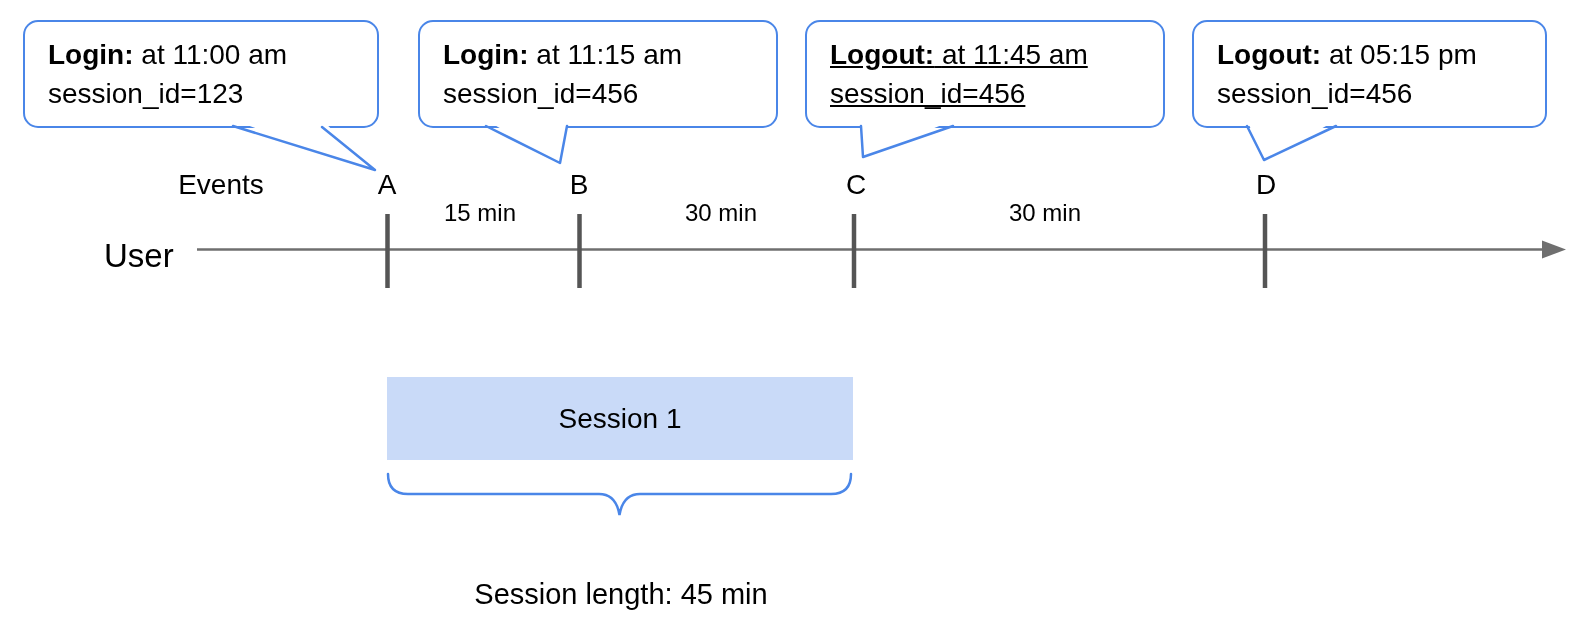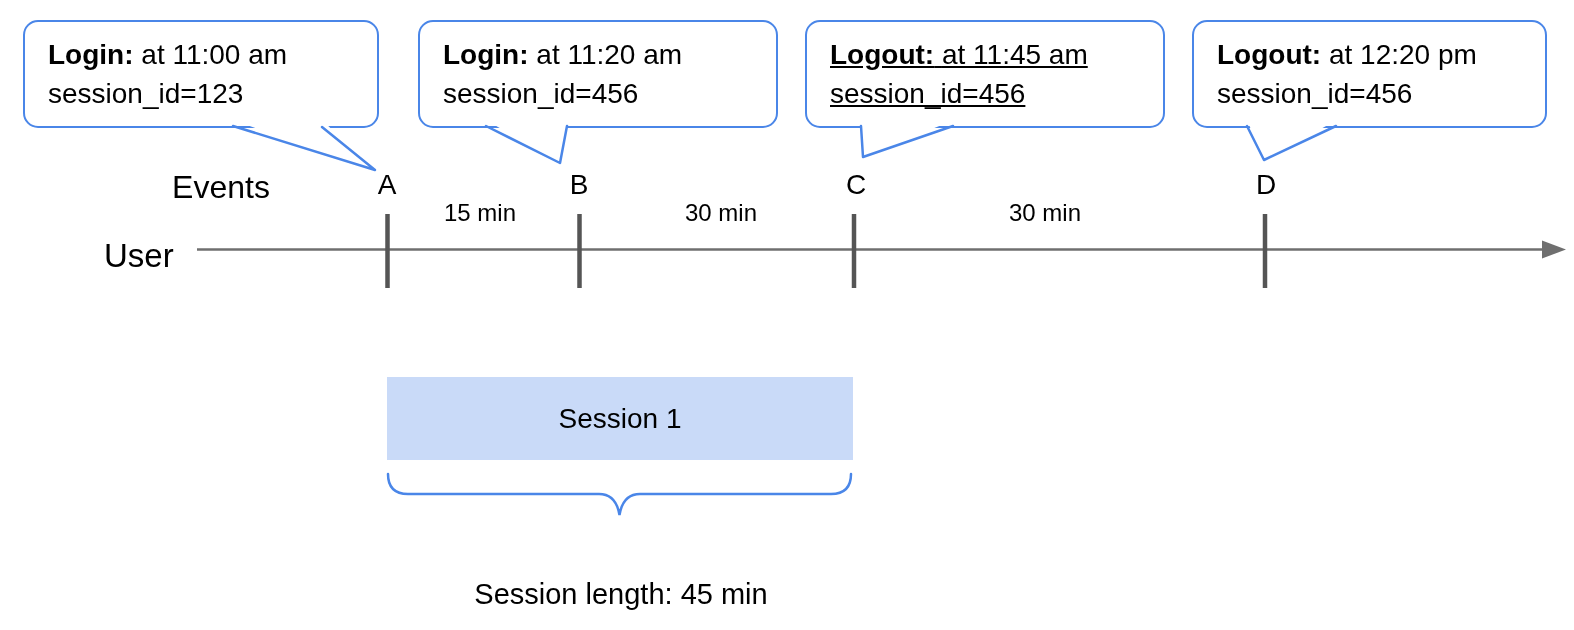--- a/index.html
+++ b/index.html
@@ -35,21 +35,21 @@
     z-index:2;pointer-events:none;
   }
   .tail-fill{fill:#ffffff;stroke:none;}
   .tail-line{fill:none;stroke:var(--accent-blue);stroke-width:2.5;stroke-linejoin:round;stroke-linecap:round;}
   .axis{stroke:var(--axis-gray);stroke-width:2.5;fill:none;}
   .arrowhead{fill:var(--axis-gray);stroke:none;}
   .tick{stroke:var(--tick-gray);stroke-width:4.5;fill:none;}
   .brace{fill:none;stroke:var(--accent-blue);stroke-width:2.5;stroke-linecap:round;}
   .lbl{position:absolute;white-space:nowrap;z-index:1;}
   .centered{transform:translateX(-50%);}
-  .events-label{left:221px;top:169px;font-size:32px;}
+  .events-label{left:221px;top:169px;font-size:28px;}
   .user-label{left:104px;top:237px;font-size:33px;}
   .event-letter{top:169px;font-size:28px;}
   .interval-label{top:199px;font-size:24px;color:#000000;}
   .session-box{
     position:absolute;left:387px;top:369px;width:466px;height:83px;
     background:var(--session-fill);
     display:flex;align-items:center;justify-content:center;
     font-size:28px;z-index:1;margin-top:8px;
   }
   .session-length{left:621px;top:578px;font-size:29px;}
@@ -60,33 +60,33 @@
 <div class="stage">
 
   <div class="callout" style="left:23px;width:356px;">
     <div><span class="b">Login:</span>
       <span>at 11:00 am</span></div>
     <div>session_id=123</div>
   </div>
 
   <div class="callout" style="left:418px;width:360px;">
     <div><span class="b">Login:</span>
-      <span>at 11:20 am</span></div>
+      <span>at 11:15 am</span></div>
     <div>session_id=456</div>
   </div>
 
   <div class="callout" style="left:805px;width:360px;text-decoration:underline;">
     <div><span class="b">Logout:</span>
       <span>at 11:45 am</span></div>
     <div>session_id=456</div>
   </div>
 
   <div class="callout" style="left:1192px;width:355px;">
     <div><span class="b">Logout:</span>
-      <span>at 12:20 pm</span></div>
+      <span>at 05:15 pm</span></div>
     <div>session_id=456</div>
   </div>
 
   <div class="lbl events-label centered">Events</div>
   <div class="lbl user-label">User</div>
 
   <div class="lbl event-letter centered" style="left:387px;">A</div>
   <div class="lbl event-letter centered" style="left:579px;">B</div>
   <div class="lbl event-letter centered" style="left:856px;">C</div>
   <div class="lbl event-letter centered" style="left:1266px;">D</div>

